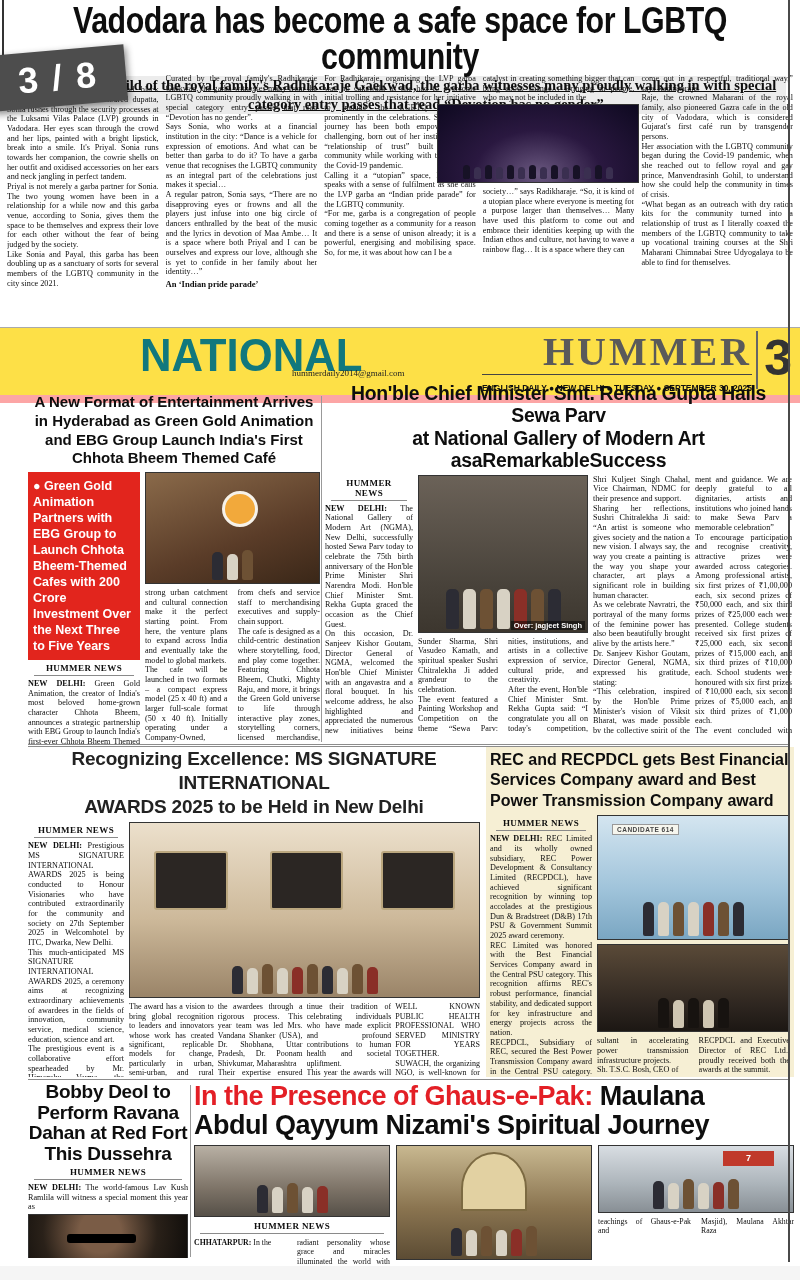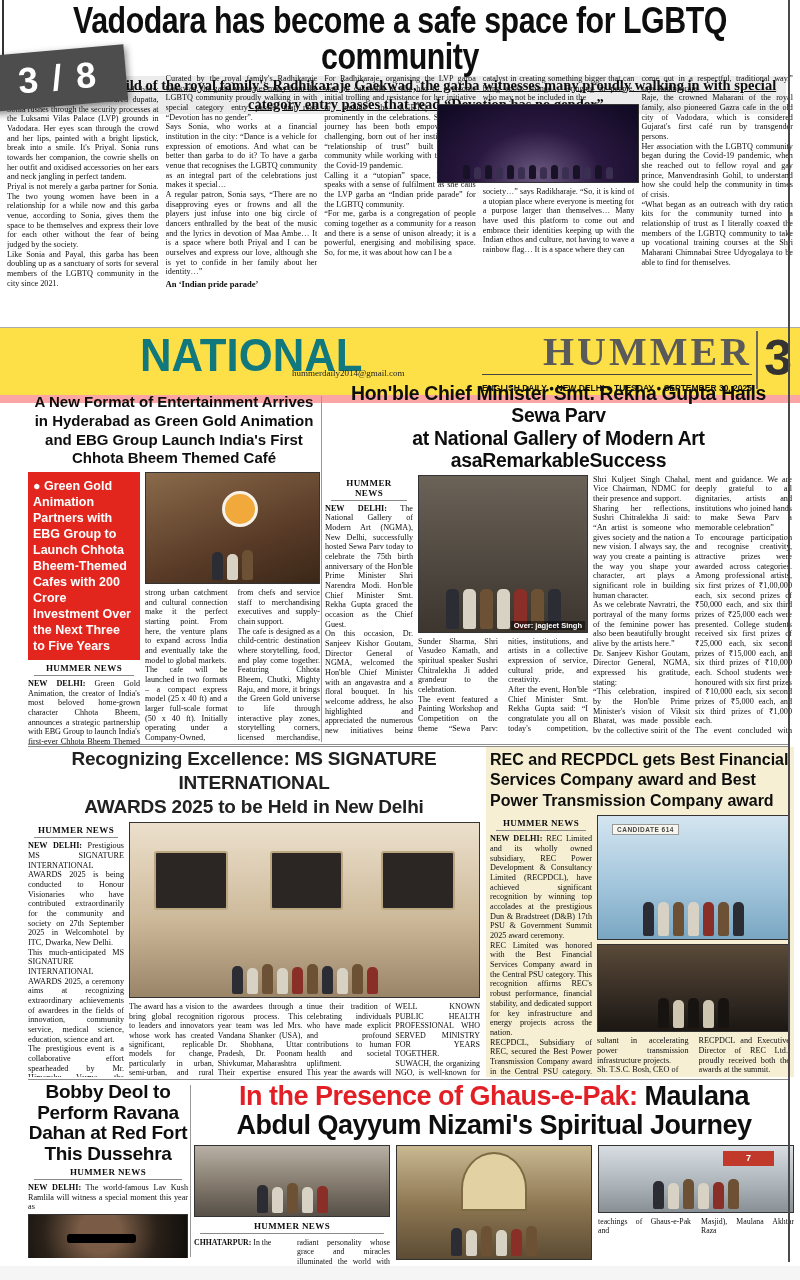--- a/index.html
+++ b/index.html
@@ -79,21 +79,21 @@
 .recph1 .figs i{height:34px}
 .recph2{height:88px;margin-top:4px;background:linear-gradient(180deg,#5a4a38,#2e2620 70%,#1c1713)}
 .recph2 .figs i{height:30px;background:#171310}
 .recph2 .figs i:nth-child(2n){background:#cfc6b2;height:28px}
 
 #bobby{position:absolute;left:28px;top:1082px;width:160px;height:176px;overflow:hidden}
 #bobby h2{font-size:19px;line-height:1.08;text-align:center;letter-spacing:-.3px}
 .bobbyph{height:58px;margin-top:2px;background:radial-gradient(circle at 45% 30%,#7a5c46 0 22%,#2a2119 60%,#0d0b09 100%)}
 .glasses{position:absolute;left:24%;top:34%;width:44%;height:9px;background:#000;border-radius:3px}
 #ghaus{position:absolute;left:194px;top:1082px;width:600px;height:184px;overflow:hidden}
-#ghaus h2{font-size:27px;line-height:1.06;text-align:center;letter-spacing:-.5px}
+#ghaus h2{font-size:27px;line-height:1.06;letter-spacing:-.5px}
 .redtxt{color:#e31f26}
 .g-photos{display:flex;gap:6px;margin-top:6px;align-items:flex-start}
 .g-photos .stack{width:196px;flex:none}
 .g1{height:72px;background:linear-gradient(180deg,#b8b0a4,#7e7468 60%,#565048)}
 .g2{height:115px;background:linear-gradient(180deg,#c8b890,#8a7450 55%,#5c4c34)}
 .arch{position:absolute;left:33%;top:5%;width:34%;height:52%;background:#e2d1a2;border-radius:50% 50% 0 0/62% 62% 0 0;border:2px solid #7c6a42}
 .g3{height:68px;background:linear-gradient(180deg,#d8dde2,#aeb6bc 55%,#888f95)}
 .banner7{position:absolute;right:10%;top:8%;width:26%;height:22%;background:#c0392b;color:#fff;font:700 9px/1.6 "Liberation Sans",sans-serif;text-align:center}
 .snip{margin-top:3px}
 .snip .tworow>div{font-size:7.8px}

